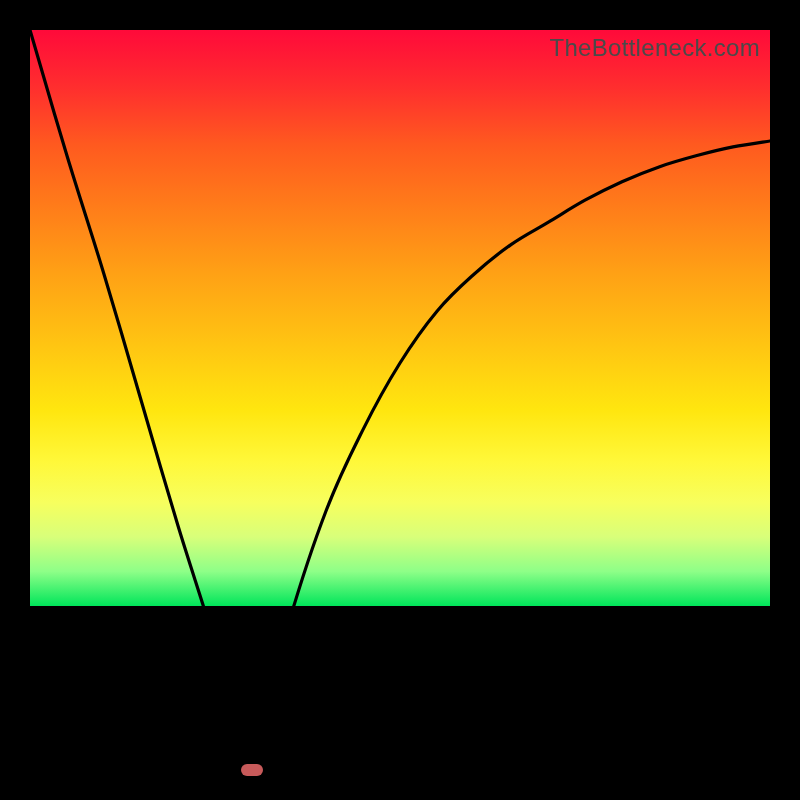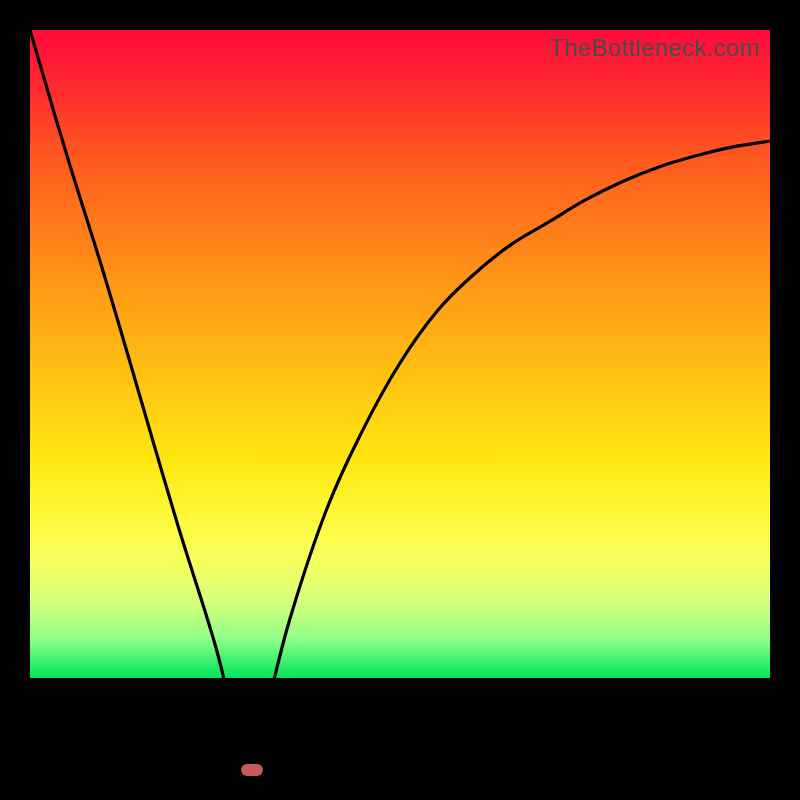--- a/index.html
+++ b/index.html
@@ -15,21 +15,21 @@
     position: relative;
     width: 800px;
     height: 800px;
     background: #000;
   }
   .plot-area {
     position: absolute;
     left: 30px;
     top: 30px;
     width: 740px;
-    height: 648px;
+    height: 576px;
     background: linear-gradient(to bottom,
       #ff0a3a 0%,
       #ff2e2e 10%,
       #ff5a1f 20%,
       #ff7a1a 30%,
       #ffa015 42%,
       #ffc612 55%,
       #ffe60f 66%,
       #fff83a 75%,
       #f7ff5e 82%,

